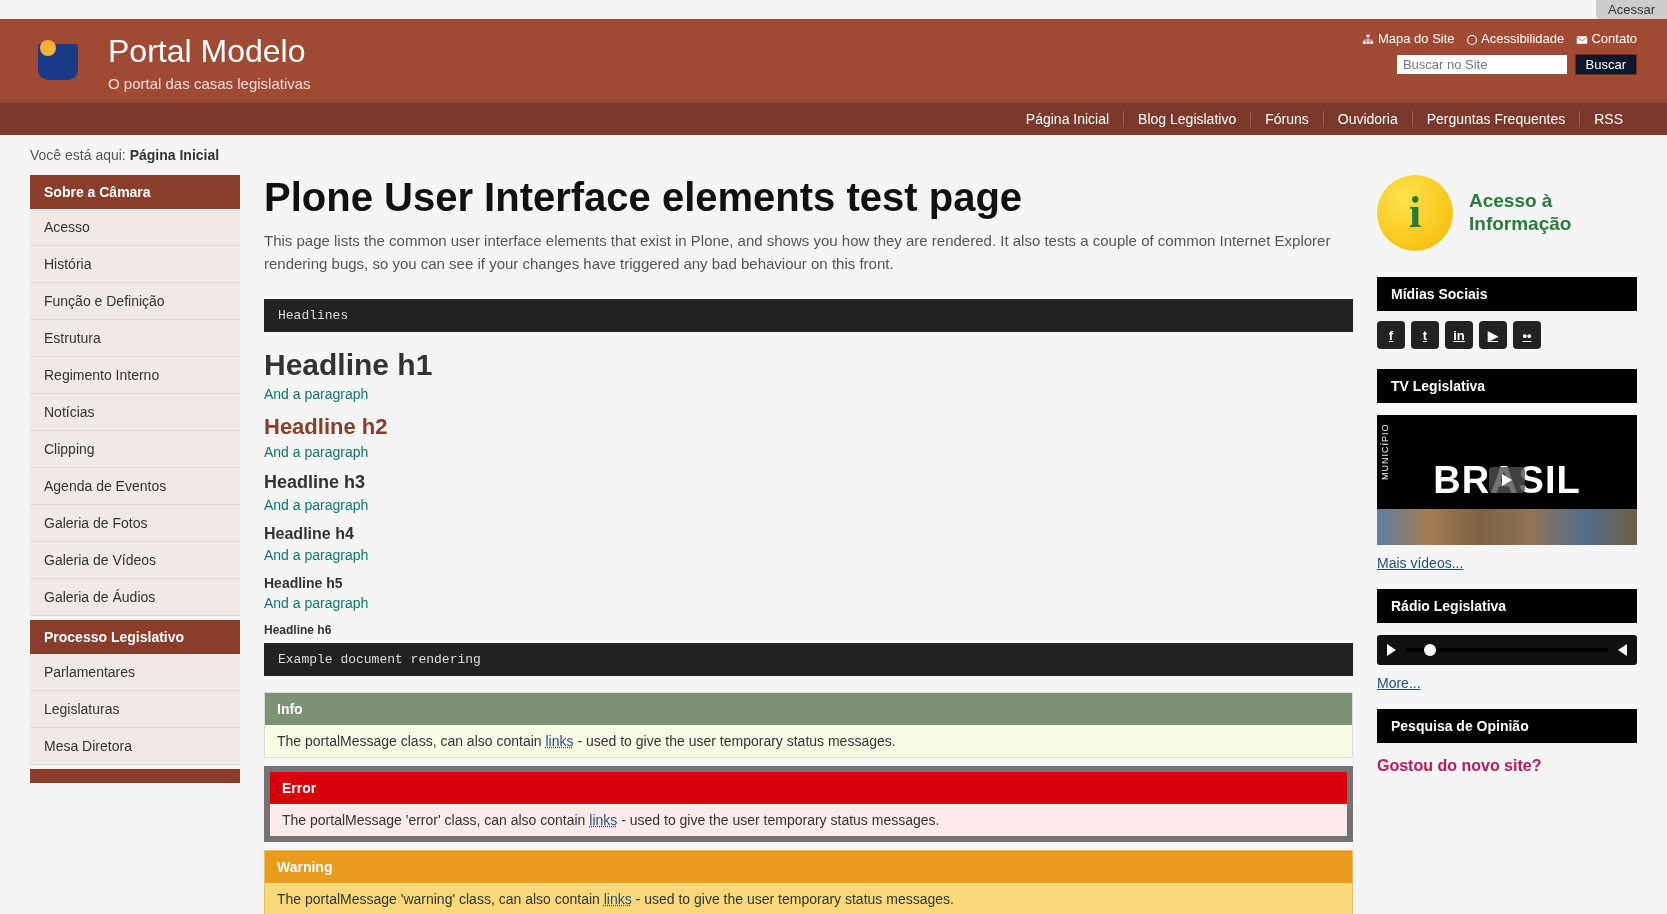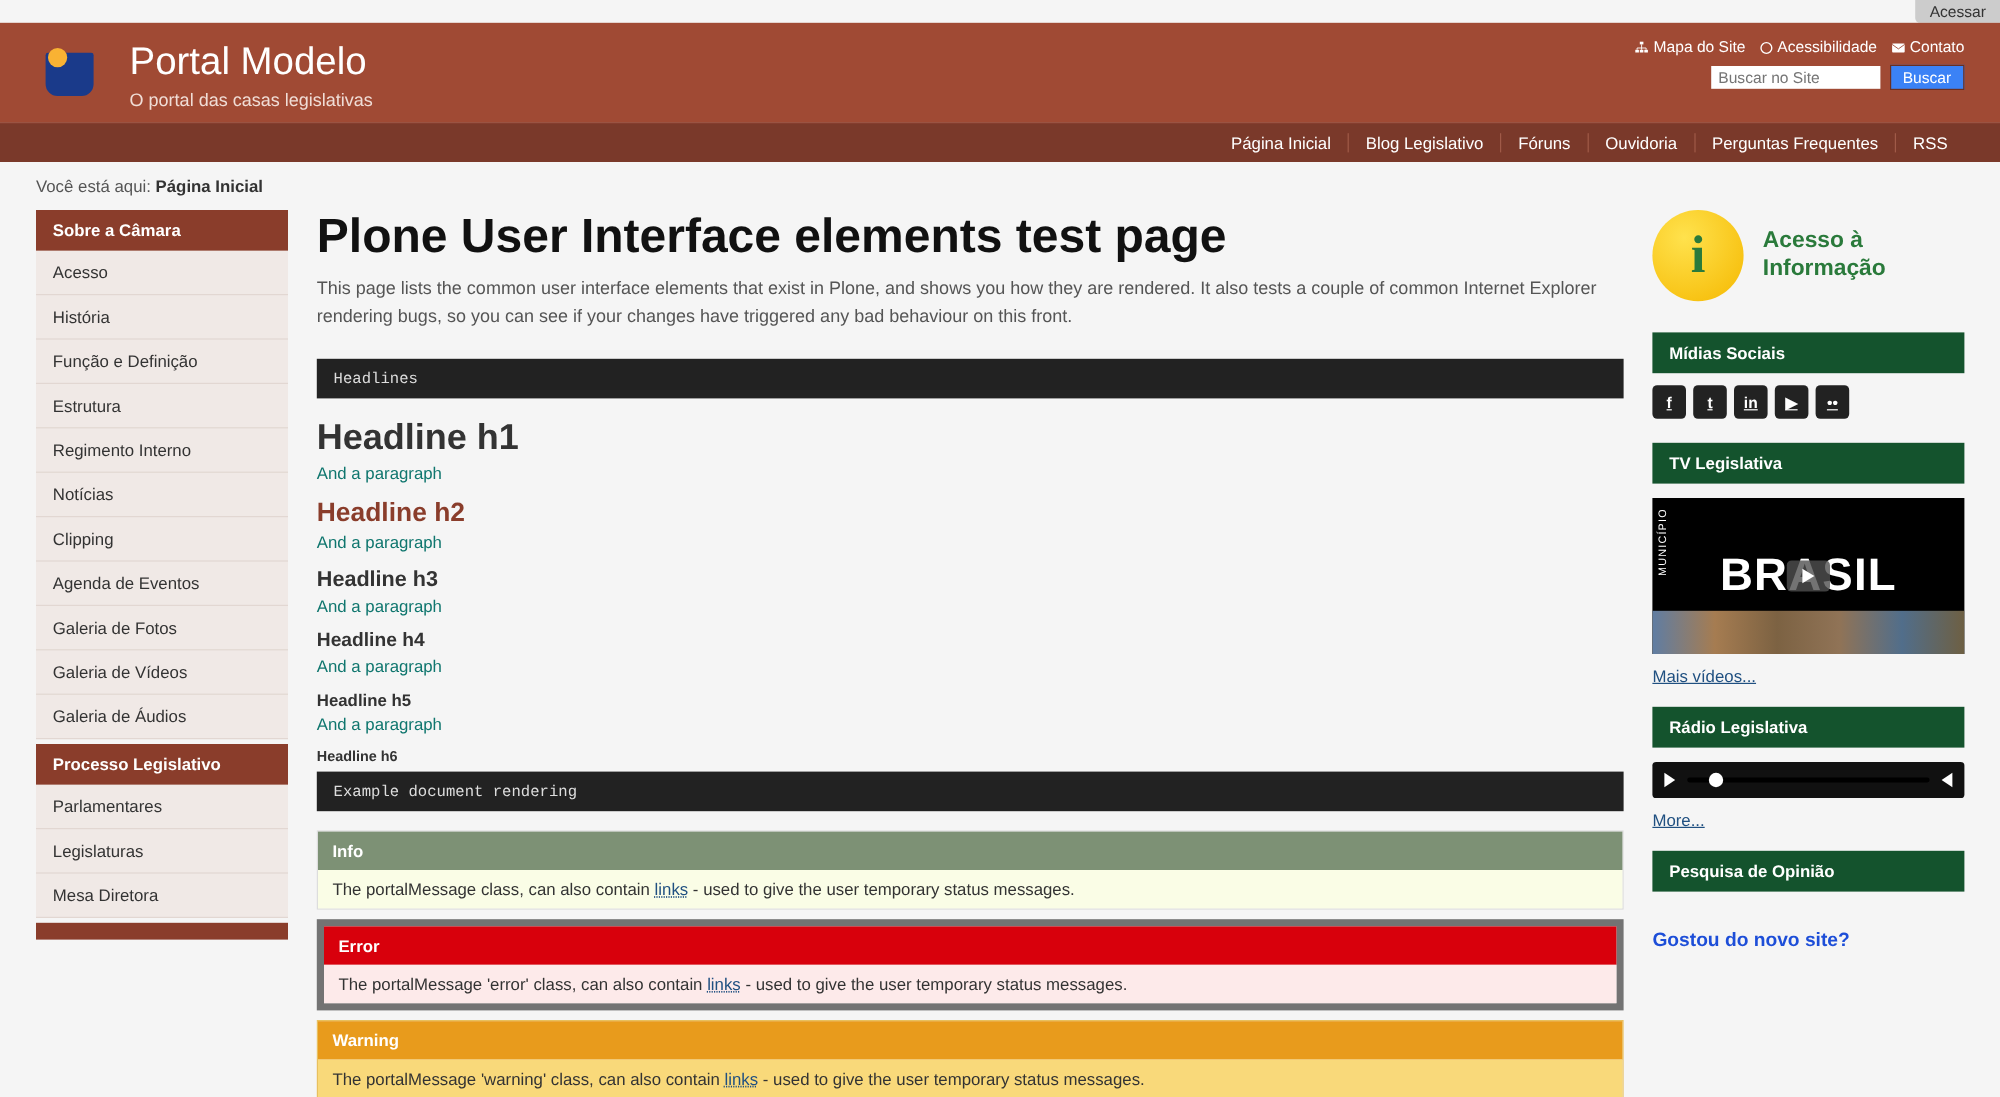--- a/index.html
+++ b/index.html
@@ -13,22 +13,22 @@
 .logo { width: 56px; height: 56px; margin-right: 22px; position: relative; }
 .logo-box { position: absolute; top: 10px; left: 8px; width: 40px; height: 36px; background: #1a3a8a; border-radius: 2px 2px 10px 10px; }
 .logo-dot { position: absolute; top: 6px; left: 10px; width: 16px; height: 16px; background: #f9b233; border-radius: 50%; }
 .site-title { font-size: 32px; font-weight: 400; color: #fff; line-height: 1.1; }
 .site-sub { font-size: 15px; color: #f0ddd6; margin-top: 6px; }
 
 .header-tools { position: absolute; top: 12px; right: 30px; text-align: right; font-size: 13px; color: #fff; }
 .header-tools a { color: #fff; text-decoration: none; margin-left: 8px; }
 .ht-icon { display: inline-block; width: 12px; height: 12px; vertical-align: middle; }
 .search-row { margin-top: 8px; }
-.search-input { width: 141px; padding: 2px 6px; font-size: 13px; border: none; }
-.search-btn { background: #3b82f6; color: #fff; border: 1px solid #6b2f20; padding: 2px 10px; font-size: 13px; cursor: pointer; margin-left: 4px; }
+.search-input { width: 170px; padding: 2px 6px; font-size: 13px; border: none; }
+.search-btn { background: #0f172a; color: #fff; border: 1px solid #6b2f20; padding: 2px 10px; font-size: 13px; cursor: pointer; margin-left: 4px; }
 
 .globalnav { background: #7a392a; border-top: 1px solid #8c4232; }
 .globalnav ul { list-style: none; display: flex; justify-content: flex-end; padding: 0 30px; }
 .globalnav li { padding: 8px 0; }
 .globalnav a { color: #fff; text-decoration: none; font-size: 14px; padding: 0 14px; border-right: 1px solid #a05a48; }
 .globalnav li:last-child a { border-right: none; }
 
 .breadcrumb { padding: 12px 30px; font-size: 14px; }
 .breadcrumb .bc-label { color: #555; }
 .breadcrumb .bc-cur { color: #333; font-weight: 600; }
@@ -67,21 +67,21 @@
 .msg-error { border: 6px solid #737373; justify-content: flex-end; }
 .msg-error .msg-label { background: #d8000c; }
 .msg-error .msg-body { background: #fdeaea; }
 .msg-warning { border: 1px solid #e8c05e; }
 .msg-warning .msg-label { background: #e89b1c; }
 .msg-warning .msg-body { background: #f9d97a; }
 .msg a { color: #205081; text-decoration: underline dotted; }
 
 .doc-headline { font-size: 30px; font-weight: 700; margin-top: 22px; }
 
-.portlet-head { background: #14532d; color: #fff; font-weight: 600; padding: 9px 14px; font-size: 14px; margin-top: 18px; }
+.portlet-head { background: #000000; color: #fff; font-weight: 600; padding: 9px 14px; font-size: 14px; margin-top: 18px; }
 
 .info-access { display: flex; align-items: center; gap: 16px; padding: 0 0 8px; }
 .info-bubble { width: 76px; height: 76px; background: radial-gradient(circle at 35% 30%, #ffe24d, #f5b800); border-radius: 50%; position: relative; }
 .info-i { position: absolute; left: 50%; top: 12px; transform: translateX(-50%); font-family: Georgia, serif; font-size: 44px; font-weight: 700; color: #2a7a3b; }
 .info-text { color: #2a7a3b; font-size: 19px; font-weight: 700; line-height: 1.2; }
 
 .social-row { display: flex; gap: 6px; padding: 10px 0 2px; }
 .sicon { width: 28px; height: 28px; background: #222; border-radius: 4px; color: #fff; display: flex; align-items: center; justify-content: center; font-size: 13px; font-weight: 700; }
 
 .tv-box { margin-top: 12px; background: #000; height: 130px; position: relative; display: flex; align-items: center; justify-content: center; overflow: hidden; }
@@ -91,21 +91,21 @@
 .tv-play::after { content:""; border-left: 10px solid #fff; border-top: 6px solid transparent; border-bottom: 6px solid transparent; }
 .tv-strip { position: absolute; bottom: 0; left: 0; right: 0; height: 36px; background: linear-gradient(90deg, #6a8bb5 0%, #b88a5a 20%, #8a6d4a 40%, #a08060 60%, #5a7a9a 80%, #7a6a4a 100%); opacity:.9; }
 .more-link { color: #205081; font-size: 14px; margin-top: 10px; display: block; }
 
 .radio-bar { margin-top: 12px; background: #111; height: 30px; border-radius: 3px; display: flex; align-items: center; padding: 0 10px; position: relative; }
 .radio-play { width: 0; height: 0; border-left: 9px solid #fff; border-top: 6px solid transparent; border-bottom: 6px solid transparent; }
 .radio-track { flex:1; height: 4px; background: #000; margin: 0 10px; position: relative; border-radius:2px; }
 .radio-knob { position:absolute; left: 18px; top:-4px; width:12px; height:12px; background:#fff; border-radius:50%; }
 .radio-vol { width: 0; height: 0; border-left: 9px solid #fff; border-top: 6px solid transparent; border-bottom: 6px solid transparent; transform: scaleX(-1); }
 
-.poll-q { font-weight: 700; font-size: 16px; margin-top: 32px; color: #1d4ed8; }
+.poll-q { font-weight: 700; font-size: 16px; margin-top: 14px; color: #be185d; }
 </style>
 </head>
 <body>
 
 <div class="access-bar">
   <span class="access-btn">Acessar</span>
 </div>
 
 <div class="header">
   <div class="header-inner">

